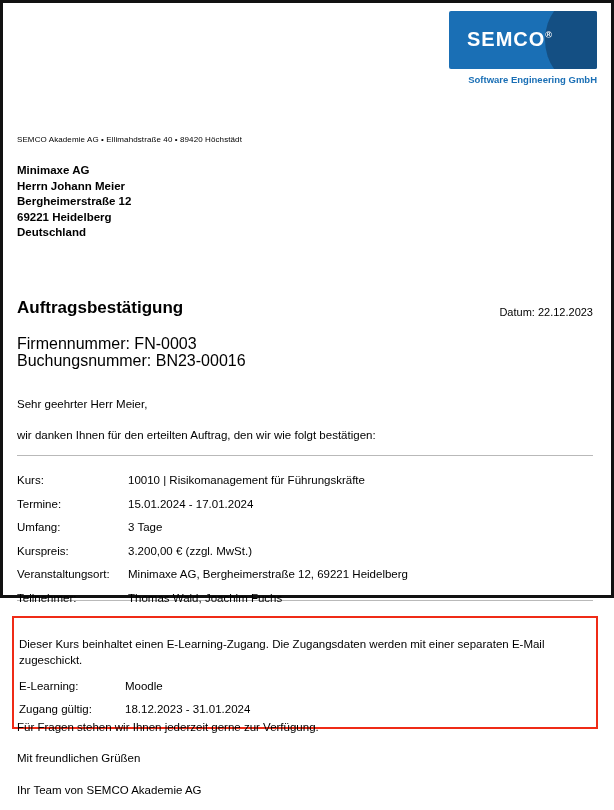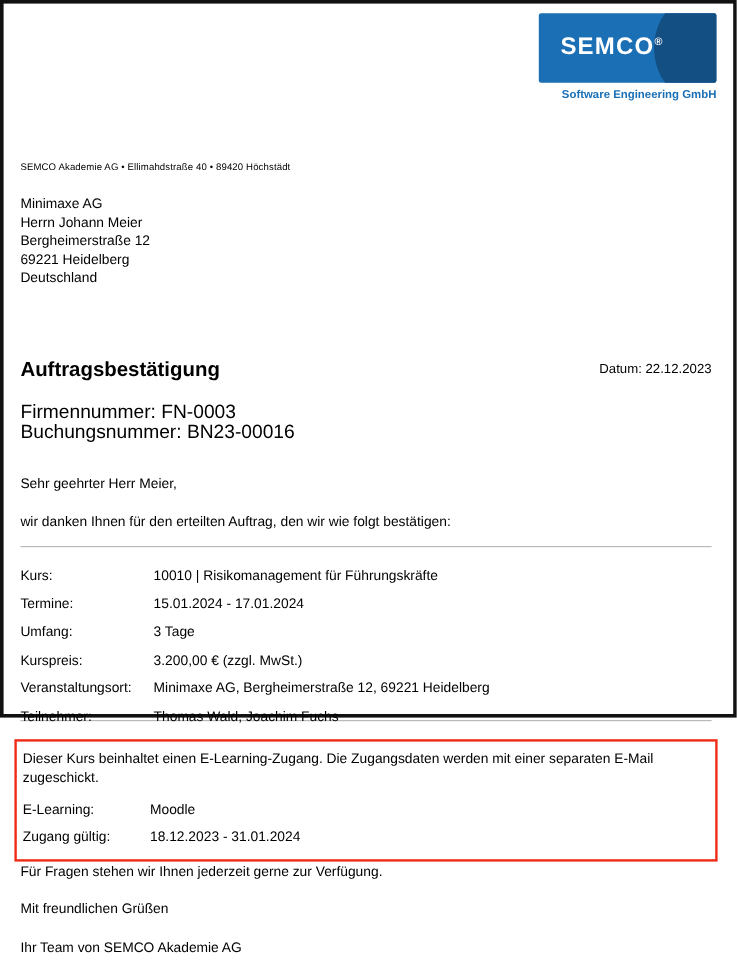--- a/index.html
+++ b/index.html
@@ -87,32 +87,32 @@
     color: #000;
     letter-spacing: 0.1px;
   }
 
   
   .address {
     position: absolute;
     top: 160px;
     left: 14px;
     font-size: 11.5px;
-    font-weight: normal;
+    font-weight: bold;
     line-height: 15.5px;
   }
 
   
   .title-row {
     position: absolute;
     top: 295px;
     left: 14px;
     right: 18px;
     display: flex;
-    align-items: center;
+    align-items: flex-end;
     justify-content: space-between;
   }
   .doc-title {
     font-size: 17px;
     font-weight: bold;
   }
   .doc-date {
     font-size: 11px;
   }
 
@@ -170,21 +170,21 @@
   }
 
   
   .highlight {
     position: absolute;
     top: 613px;
     left: 9px;
     right: 13px;
     border: 2px solid #ef2b16;
     box-sizing: border-box;
-    padding: 7px 5px 6px 5px;
+    padding: 18px 5px 6px 5px;
     font-size: 11.5px;
   }
   .highlight .note {
     line-height: 16px;
     margin-bottom: 7px;
   }
   .highlight .row {
     display: flex;
     line-height: 23px;
   }

